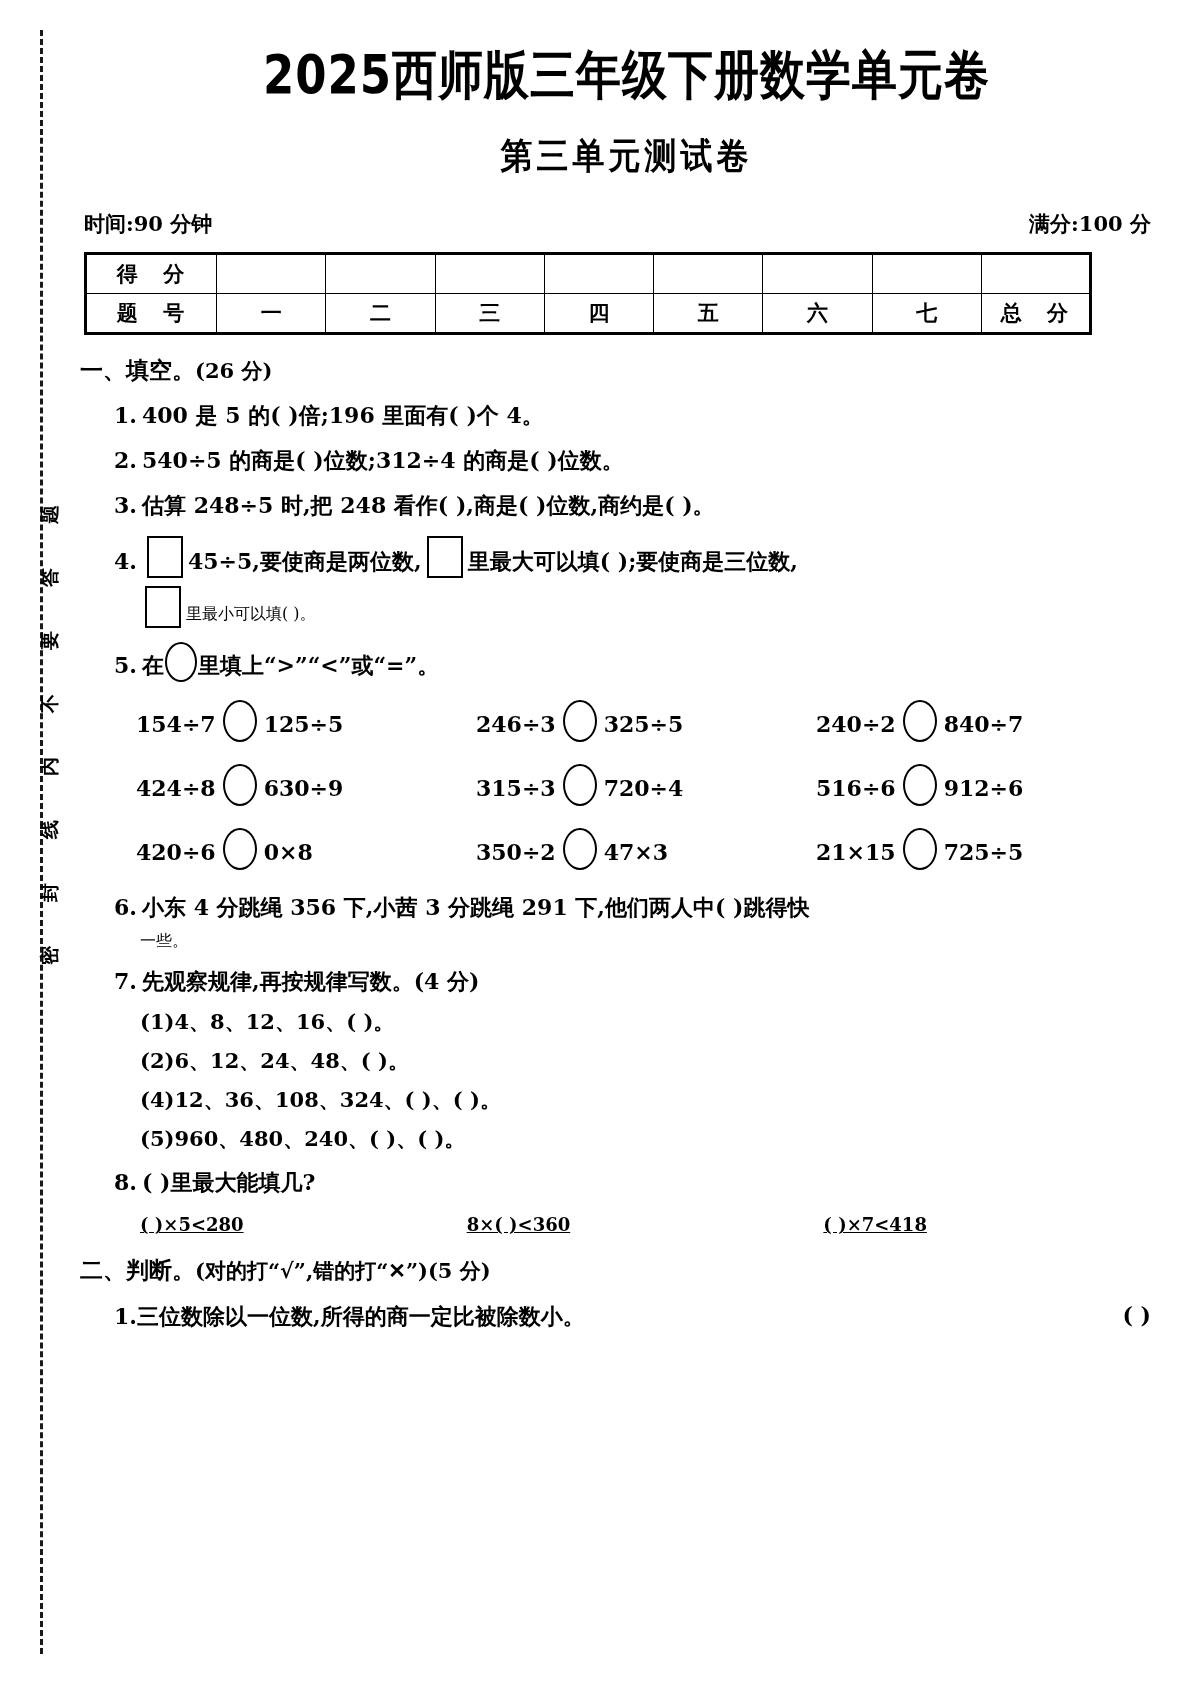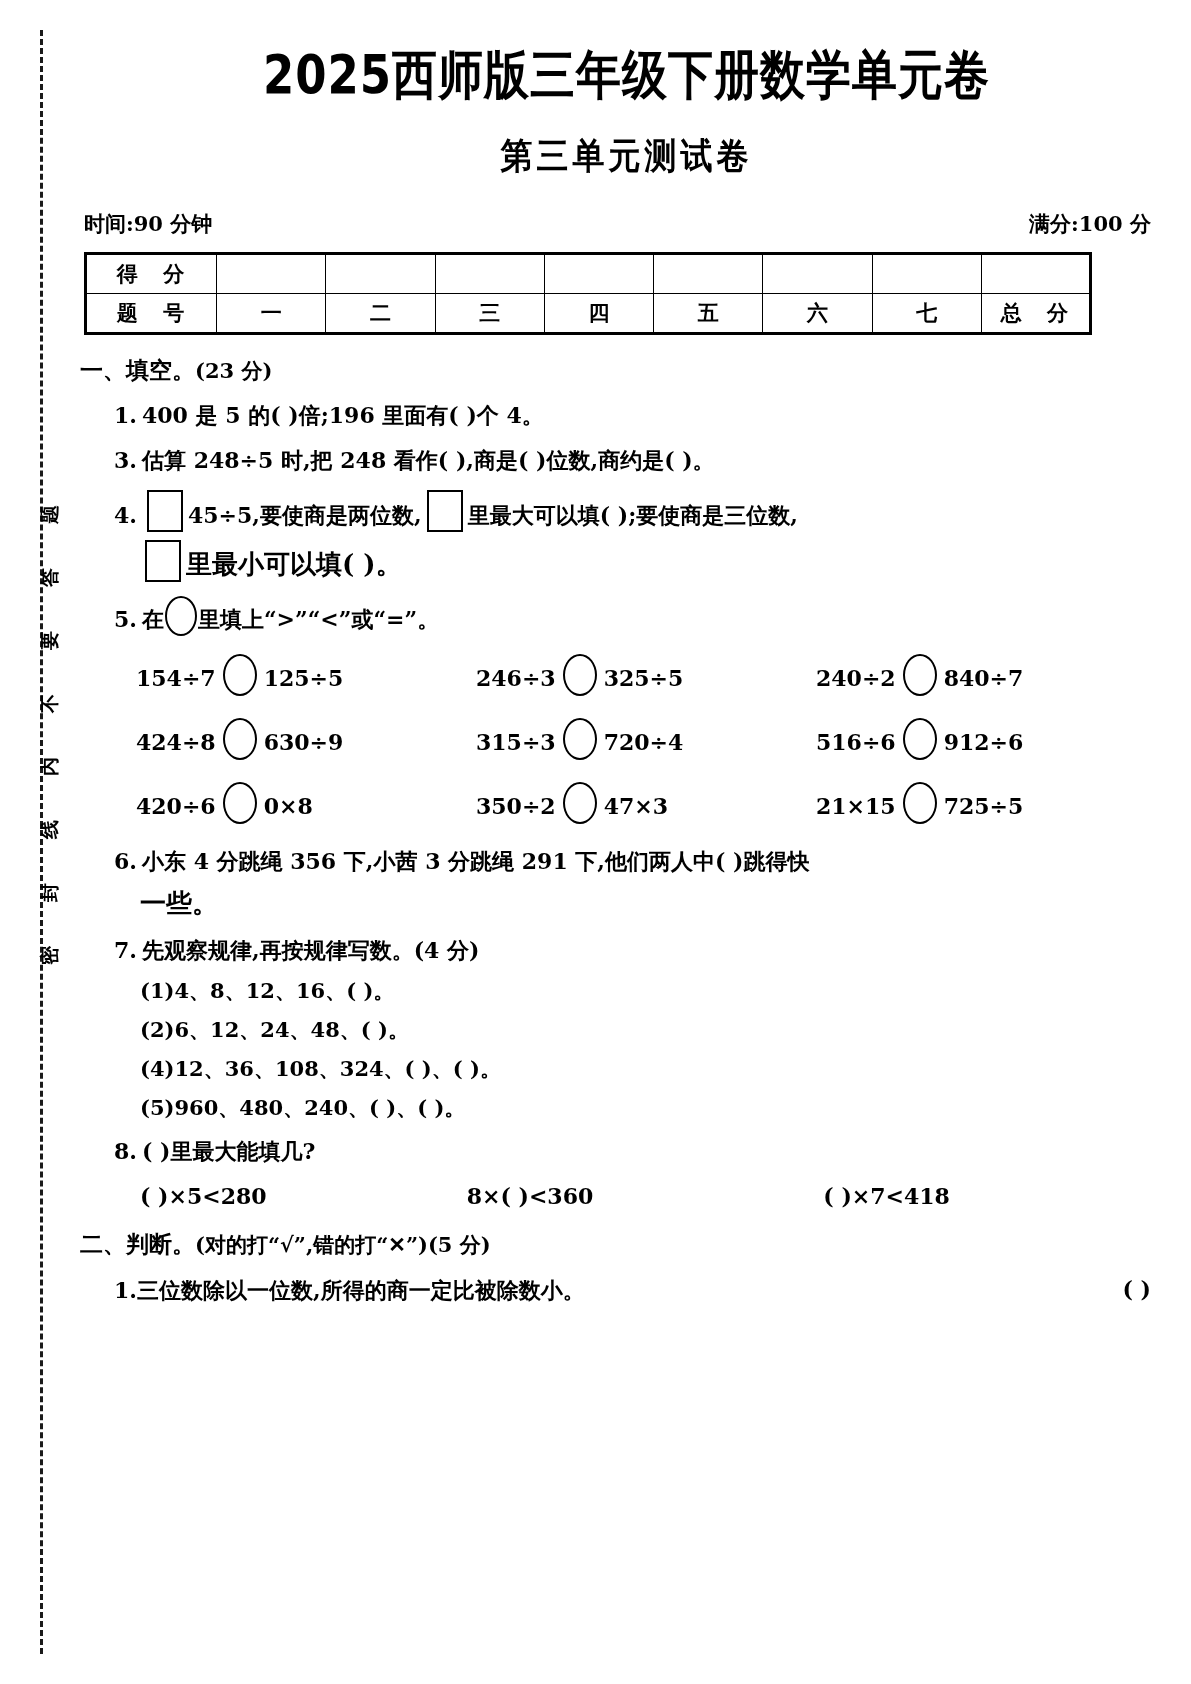--- a/index.html
+++ b/index.html
@@ -187,40 +187,41 @@
   }
 
   
   .expr-row {
     display: flex;
     margin: 16px 0 0 78px;
     width: 980px;
   }
   .expr-cell {
     width: 320px;
-    font-size: 22px;
+    font-size: 18px;
     font-weight: bold;
     white-space: nowrap;
     font-family: "DejaVu Serif", "Liberation Serif", serif;
+    text-decoration: underline;
   }
   .expr-cell.c2 { padding-left: 30px; }
   .expr-cell.c3 { padding-left: 60px; }
 
   .tf-line {
     display: flex;
     justify-content: space-between;
     margin: 16px 40px 0 52px;
     font-size: 22px;
     font-weight: bold;
     font-family: "DejaVu Serif", "Liberation Serif", serif;
   }
   .indent-cont {
     margin: 8px 0 0 78px;
-    font-size: 26px;
-    font-weight: bold;
+    font-size: 16px;
+    font-weight: normal;
     font-family: "DejaVu Serif", "Liberation Serif", serif;
   }
 </style>
 </head>
 <body>
 
 <div id="seal-margin">
   <div id="seal-dash"></div>
   <div id="seal-text">密封线内不要答题</div>
 </div>
@@ -256,27 +257,30 @@
       <td>四</td>
       <td>五</td>
       <td>六</td>
       <td>七</td>
       <td class="total-col">总 分</td>
     </tr>
   </tbody>
     </table>
 
   <div class="section-head">
-    <span>一、填空。</span><span class="pts">(23 分)</span>
+    <span>一、填空。</span><span class="pts">(26 分)</span>
   </div>
 
   <div class="q">
     <span class="num">1.</span><span>400 是 5 的(        )倍;196 里面有(        )个 4。</span>
   </div>
 
+  <div class="q">
+    <span class="num">2.</span><span>540÷5 的商是(        )位数;312÷4 的商是(        )位数。</span>
+  </div>
 
   <div class="q">
     <span class="num">3.</span><span>估算 248÷5 时,把 248 看作(        ),商是(        )位数,商约是(        )。</span>
   </div>
 
   <div class="q">
     <span class="num">4.</span><span class="blank-box"></span><span>45÷5,要使商是两位数,</span><span class="blank-box"></span><span>里最大可以填(        );要使商是三位数,</span>
   </div>
   <div class="indent-cont">
     <span class="blank-box"></span><span>里最小可以填(        )。</span>

